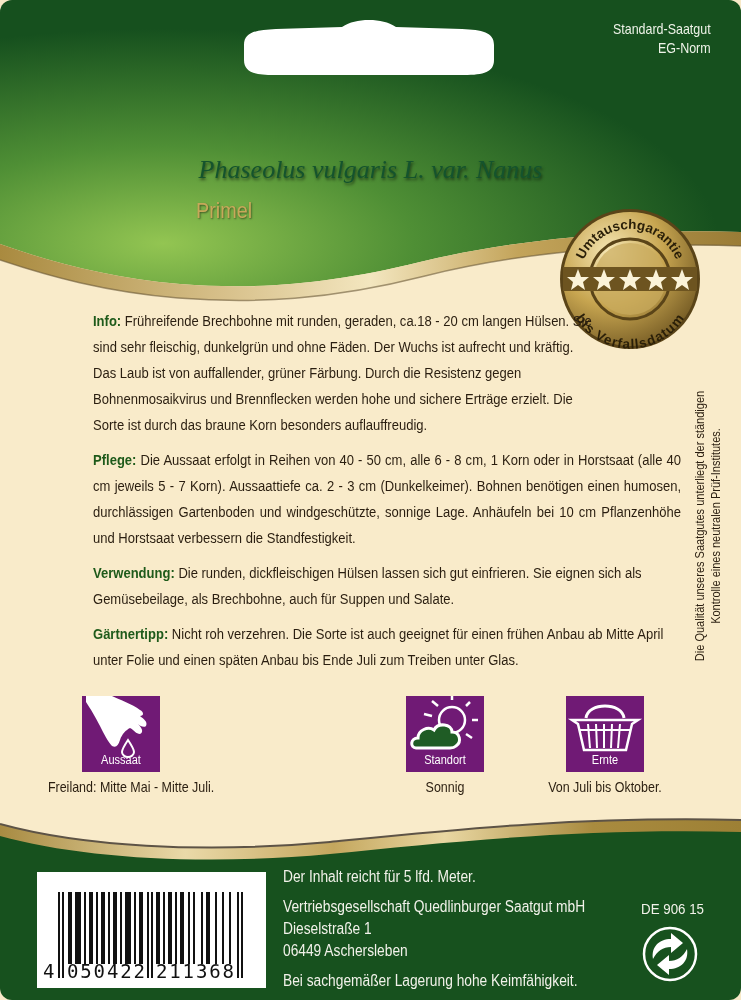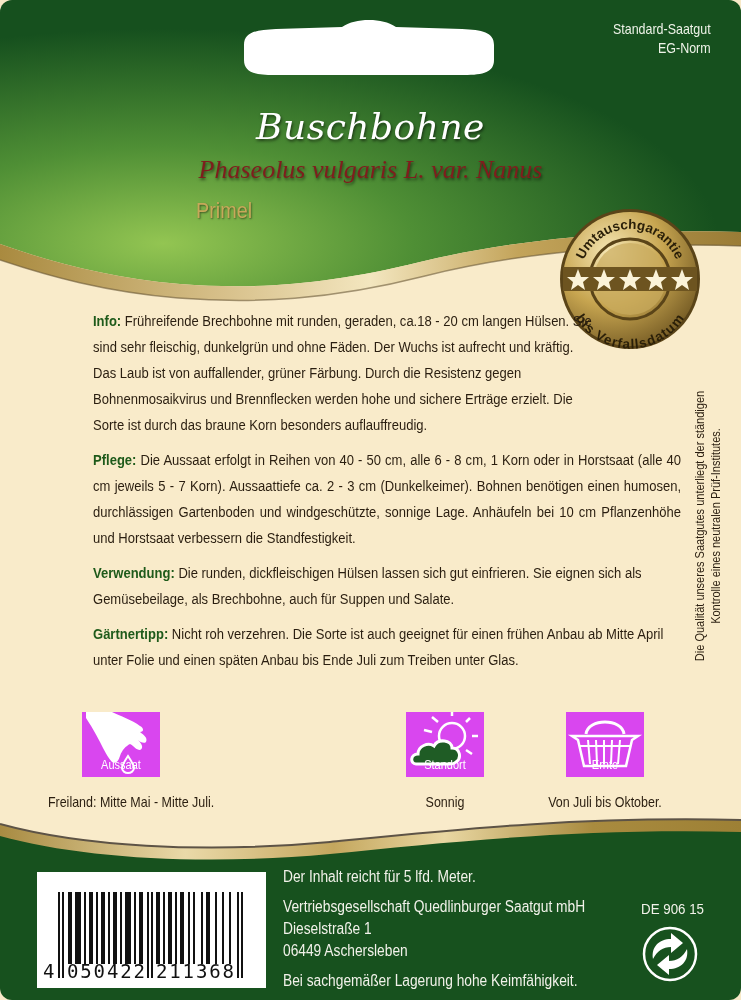--- a/index.html
+++ b/index.html
@@ -10,39 +10,39 @@
 
   
   .header-bg { position: absolute; left: 0; top: 0; width: 741px; height: 320px; }
   .header-bg svg { display: block; }
 
   .hang-hole { position: absolute; left: 238px; top: 20px; width: 262px; height: 58px; }
 
   .std-label { position: absolute; right: 30px; top: 20px; text-align: right; color: #eef3e8; font-family: "Liberation Sans", sans-serif; font-size: 14.5px; line-height: 19px; transform: scaleX(0.86); transform-origin: right top; }
 
   .title { position: absolute; left: 0; width: 741px; text-align: center; top: 106px; font-family: "DejaVu Serif", serif; font-style: italic; color: #ffffff; font-size: 36px; letter-spacing: 0.5px; text-shadow: 1px 2px 3px rgba(0,0,0,0.55); }
-  .latin { position: absolute; left: 0; width: 741px; text-align: center; top: 155px; font-family: "Liberation Serif", serif; font-style: italic; color: #7f1d1d; font-size: 26px; text-shadow: 1px 2px 3px rgba(0,0,0,0.55); }
+  .latin { position: absolute; left: 0; width: 741px; text-align: center; top: 155px; font-family: "Liberation Serif", serif; font-style: italic; color: #14532d; font-size: 26px; text-shadow: 1px 2px 3px rgba(0,0,0,0.55); }
   .variety { position: absolute; left: 196px; top: 198px; font-family: "Liberation Sans", sans-serif; color: #c7a85a; font-size: 22px; text-shadow: 1px 1px 2px rgba(0,0,0,0.5); transform: scaleX(0.9); transform-origin: left top; }
 
   
   .seal { position: absolute; left: 558px; top: 207px; width: 144px; height: 144px; }
 
   
   .body-text { position: absolute; left: 93px; top: 308px; width: 590px; color: #2a1e10; font-size: 15.5px; line-height: 26px; }
   .para { margin-bottom: 9px; transform: scaleX(0.84); transform-origin: left top; width: 700px; }
   .para .lbl { color: #1e5a1a; font-weight: bold; }
   .para.justify { text-align: justify; }
 
   .side-note { position: absolute; left: 692px; top: 716px; width: 380px; transform: rotate(-90deg); transform-origin: left top; color: #2a1e10; font-size: 12.5px; line-height: 16px; text-align: center; }
   .side-note span { display: block; transform: scaleX(0.88); }
 
   
   .icons { position: absolute; top: 696px; left: 0; width: 741px; height: 120px; }
   .icon-col { position: absolute; top: 0; text-align: center; }
-  .icon-box { width: 78px; height: 65px; background: #d946ef; margin: 16px auto; position: relative; overflow: hidden; }
+  .icon-box { width: 78px; height: 76px; background: #701a75; margin: 0 auto; position: relative; overflow: hidden; }
   .icon-box svg { position: absolute; left: 0; top: 0; }
   .icon-box .ilbl { position: absolute; left: 0; right: 0; bottom: 5px; color: #fff; font-size: 12.5px; text-align: center; transform: scaleX(0.88); }
   .icon-caption { margin-top: 6px; color: #2a1e10; font-size: 14.5px; line-height: 19px; white-space: nowrap; transform: scaleX(0.86); }
 
   
   .footer-bg { position: absolute; left: 0; top: 810px; width: 741px; height: 190px; }
   .barcode-box { position: absolute; left: 37px; top: 872px; width: 229px; height: 116px; background: #ffffff; }
   .barcode-box svg { display: block; }
   .footer-text { position: absolute; left: 283px; top: 866px; color: #f2f2ea; font-size: 16px; line-height: 22px; transform: scaleX(0.86); transform-origin: left top; width: 460px; }
   .footer-text .gap { margin-top: 8px; }
@@ -79,21 +79,20 @@
 
   <svg class="hang-hole" viewBox="0 0 262 58">
     <path d="M6,25 C6,12 18,10 38,9 L104,7 C112,2 120,0 131,0 C142,0 150,2 158,7 L224,9 C244,10 256,12 256,25 L256,40 C256,52 246,55 226,55 L36,55 C16,55 6,52 6,40 Z" fill="#ffffff"></path>
   </svg>
 
   <div class="std-label">
     <div>Standard-Saatgut</div>
     <div>EG-Norm</div>
   </div>
 
-  <div class="title">Buschbohne</div>
   <div class="latin">Phaseolus vulgaris L. var. Nanus</div>
   <div class="variety">Primel</div>
 
   <svg class="seal" viewBox="0 0 144 144">
     <defs>
       <radialGradient id="sg" cx="0.35" cy="0.3" r="0.8">
         <stop offset="0" stop-color="#f6e7b5"></stop>
         <stop offset="0.5" stop-color="#c7a550"></stop>
         <stop offset="1" stop-color="#6d5420"></stop>
       </radialGradient>

